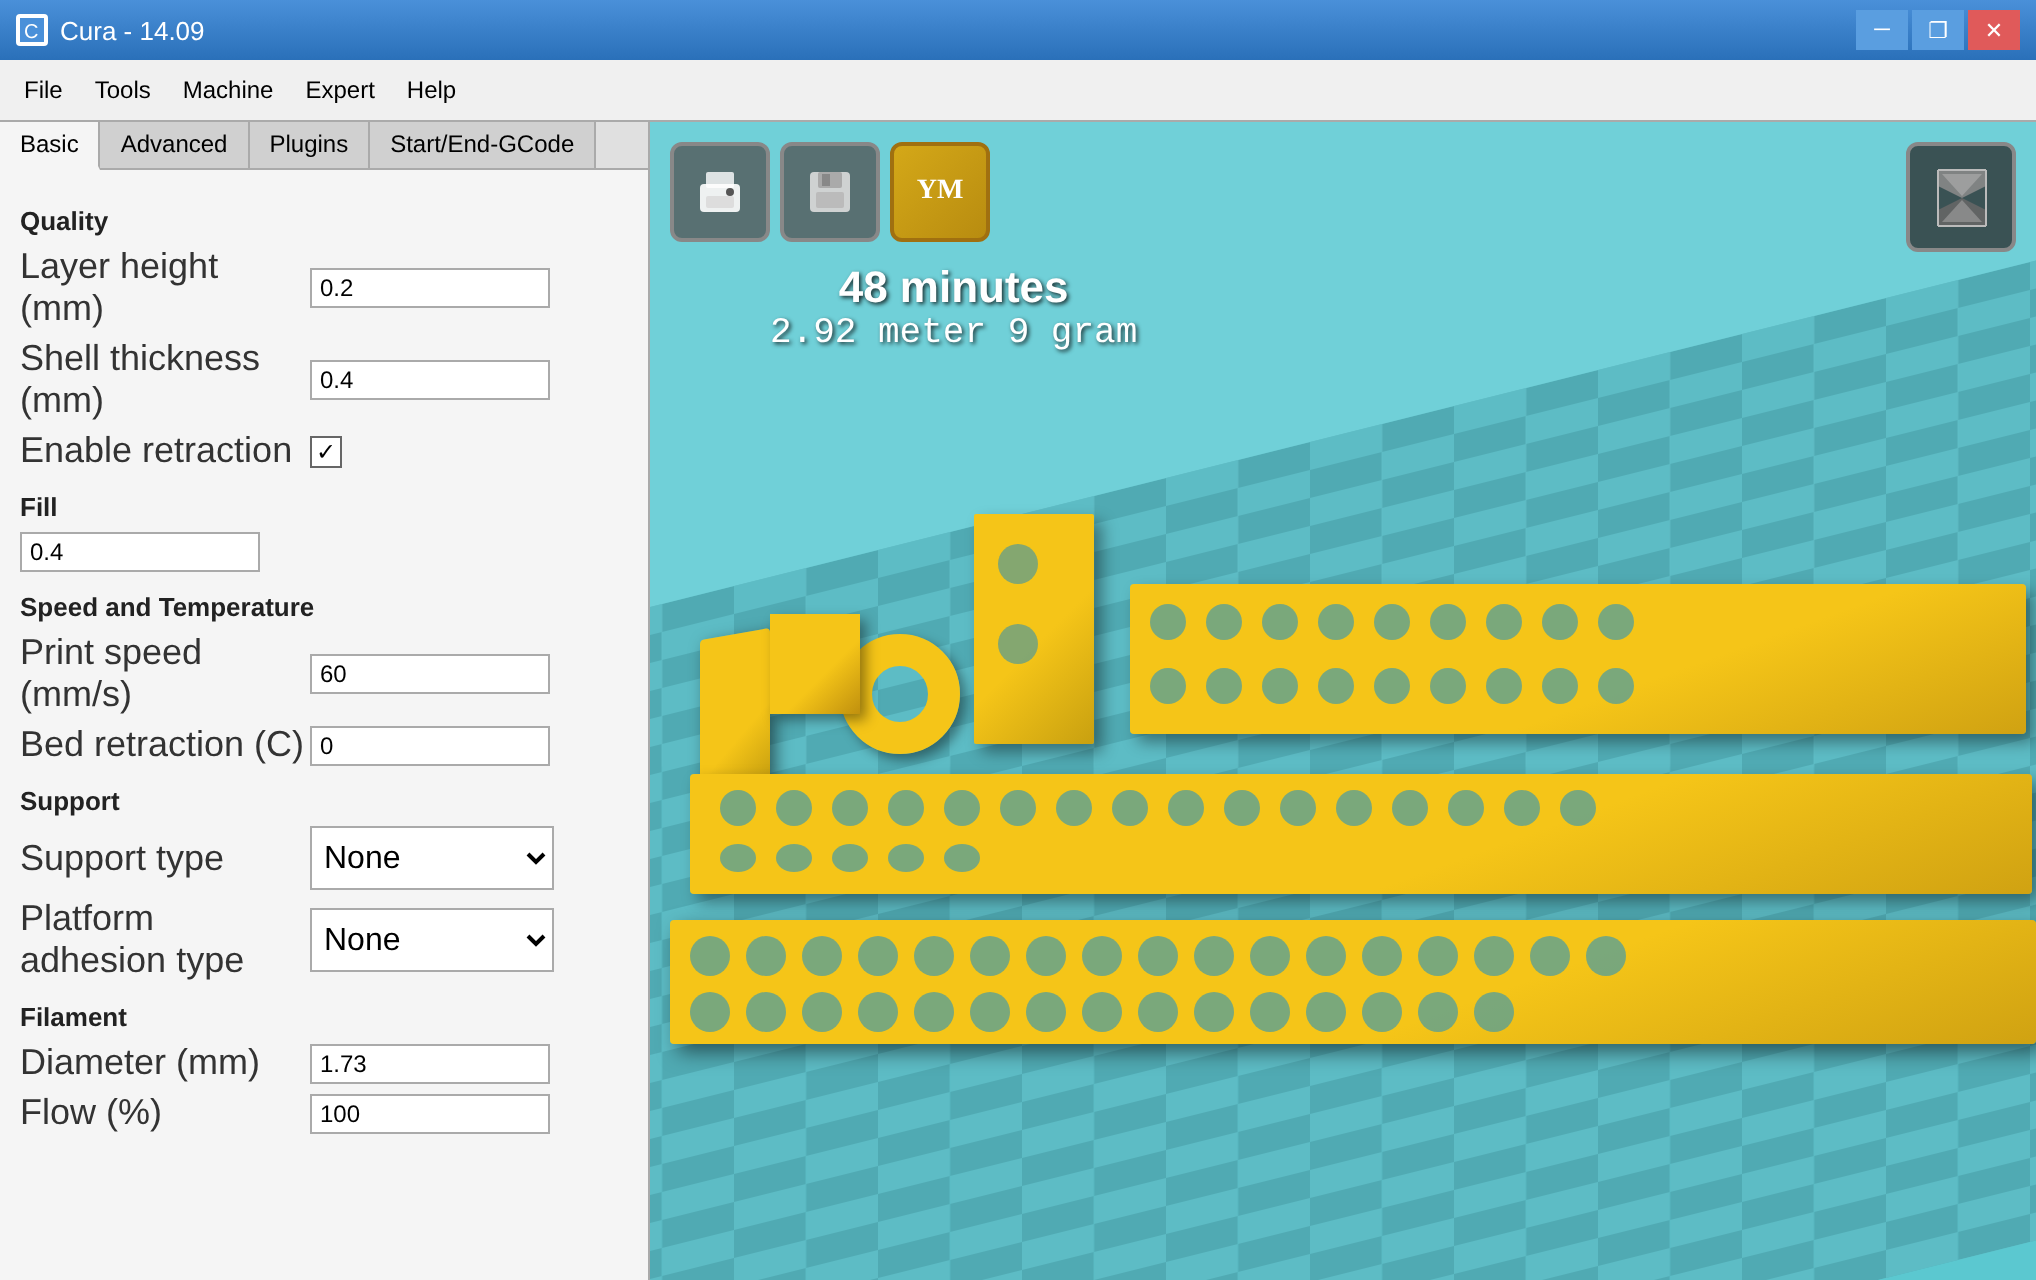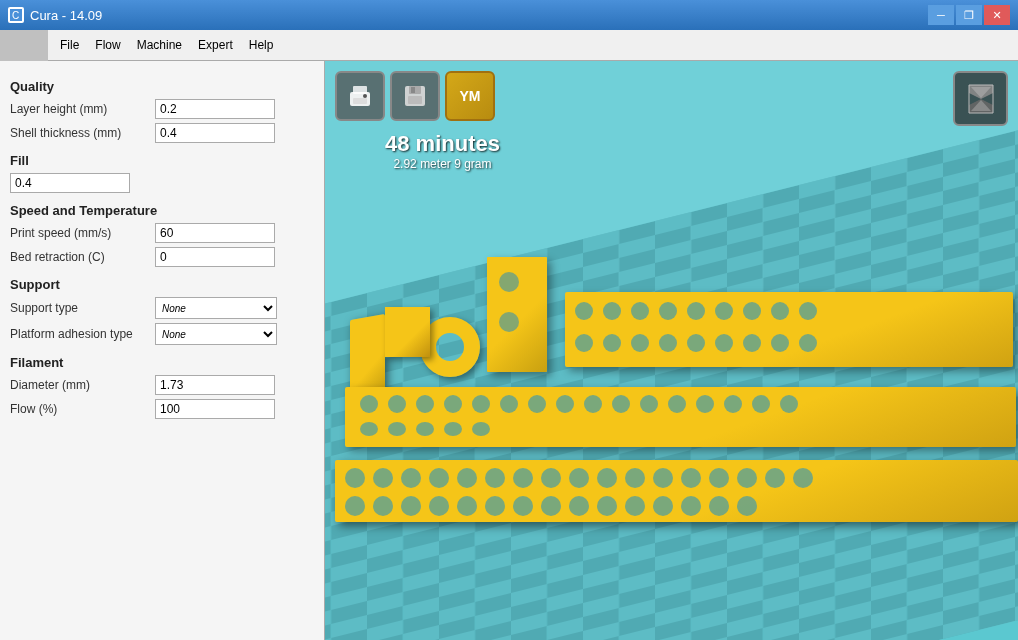--- a/index.html
+++ b/index.html
@@ -37,21 +37,20 @@
     .title-btn.close { background: #e05a5a; }
 
     
     #menubar {
       height: 30px;
       background: #f0f0f0;
       border-bottom: 1px solid #aaa;
       display: flex;
       align-items: center;
       padding: 15px 4px;
-      margin-left: 48px;
     }
     .menu-item {
       padding: 2px 8px;
       cursor: pointer;
       font-size: 12px;
     }
 
     
     #main {
       display: flex;
@@ -96,46 +95,45 @@
       margin: 10px 0 5px 0;
       color: #222;
     }
     .form-row {
       display: flex;
       align-items: center;
       margin-bottom: 4px;
     }
     .form-label {
       flex: 0 0 145px;
-      font-size: 12px;
+      font-size: 18px;
       color: #333;
     }
     .form-input {
       width: 120px;
       height: 20px;
       border: 1px solid #aaa;
       background: white;
       padding: 1px 4px;
       font-size: 12px;
     }
     .form-checkbox {
       width: 16px; height: 16px;
       border: 1px solid #888;
       background: white;
       display: flex; align-items: center; justify-content: center;
       cursor: pointer;
     }
     .form-select {
       width: 122px;
-      height: 22px;
+      height: 32px;
       border: 1px solid #aaa;
       background: white;
-      font-size: 10px;
+      font-size: 16px;
       padding: 1px 2px;
-      font-style: italic;
     }
 
     
     #view3d {
       flex: 1;
       position: relative;
       background: #5bc8d0;
       overflow: hidden;
     }
 
@@ -180,21 +178,22 @@
       left: 60px;
       text-align: center;
       color: white;
       text-shadow: 1px 1px 2px rgba(0,0,0,0.8);
     }
     #print-time {
       font-size: 22px;
       font-weight: bold;
     }
     #print-details {
-      font-size: 12px;
+      font-size: 18px;
+      font-family: Liberation Mono, monospace;
     }
 
     
     #objects-container {
       position: absolute;
       bottom: 60px;
       left: 0;
       right: 0;
       top: 130px;
       pointer-events: none;
@@ -222,45 +221,55 @@
   </div>
   <div id="titlebar-controls">
     <button class="title-btn minimize">─</button>
     <button class="title-btn restore">❐</button>
     <button class="title-btn close">✕</button>
   </div>
 </div>
 
 <div id="menubar">
   <span class="menu-item">File</span>
-  <span class="menu-item">Flow</span>
+  <span class="menu-item">Tools</span>
   <span class="menu-item">Machine</span>
   <span class="menu-item">Expert</span>
   <span class="menu-item">Help</span>
 </div>
 
 <div id="main">
 
   <div id="left-panel">
 
+    <div id="tabs">
+      <div class="tab active">Basic</div>
+      <div class="tab">Advanced</div>
+      <div class="tab">Plugins</div>
+      <div class="tab">Start/End-GCode</div>
+    </div>
 
     <div id="form-content">
 
       <div class="section-title">Quality</div>
 
       <div class="form-row">
         <span class="form-label">Layer height (mm)</span>
         <input class="form-input" type="text" value="0.2" style="">
       </div>
 
       <div class="form-row">
         <span class="form-label">Shell thickness (mm)</span>
         <input class="form-input" type="text" value="0.4" style="">
       </div>
 
+      <div class="form-row">
+        <span class="form-label">Enable retraction</span>
+        <div class="form-checkbox" style="border:1px solid #666; background:white; width:16px;height:16px; display:flex;align-items:center;justify-content:center; font-size:12px;">✓</div>
+      </div>
 
       <div class="section-title">Fill</div>
 
       <div class="form-row">
         <input class="form-input" type="text" value="0.4" style="">
       </div>
 
 
       <div class="section-title">Speed and Temperature</div>
 
@@ -460,21 +469,21 @@
       <div class="view-btn" style="background:rgba(80,80,80,0.75);">
         <svg width="28" height="28" viewBox="0 0 28 28" fill="none">
           <rect x="4" y="4" width="20" height="20" rx="2" fill="#ddd" opacity="0.9"></rect>
           <rect x="8" y="4" width="12" height="8" rx="1" fill="#aaa"></rect>
           <rect x="7" y="14" width="14" height="8" rx="1" fill="#bbb"></rect>
           <rect x="10" y="5" width="4" height="6" fill="#888"></rect>
         </svg>
       </div>
 
       <div class="view-btn yellow" style="background:linear-gradient(135deg,#d4a818,#b88c10); border-color:#a07010;">
-        <span style="font-weight:bold; font-size:14px; color:white;">YM</span>
+        <span style="font-weight:bold; font-size:14px; color:white;font-family:Liberation Serif, serif;">YM</span>
       </div>
     </div>
 
     <div id="print-info">
       <div id="print-time">48 minutes</div>
       <div id="print-details">2.92 meter 9 gram</div>
     </div>
 
     <div id="view-toolbar-right">
       <div class="view-btn-right">

